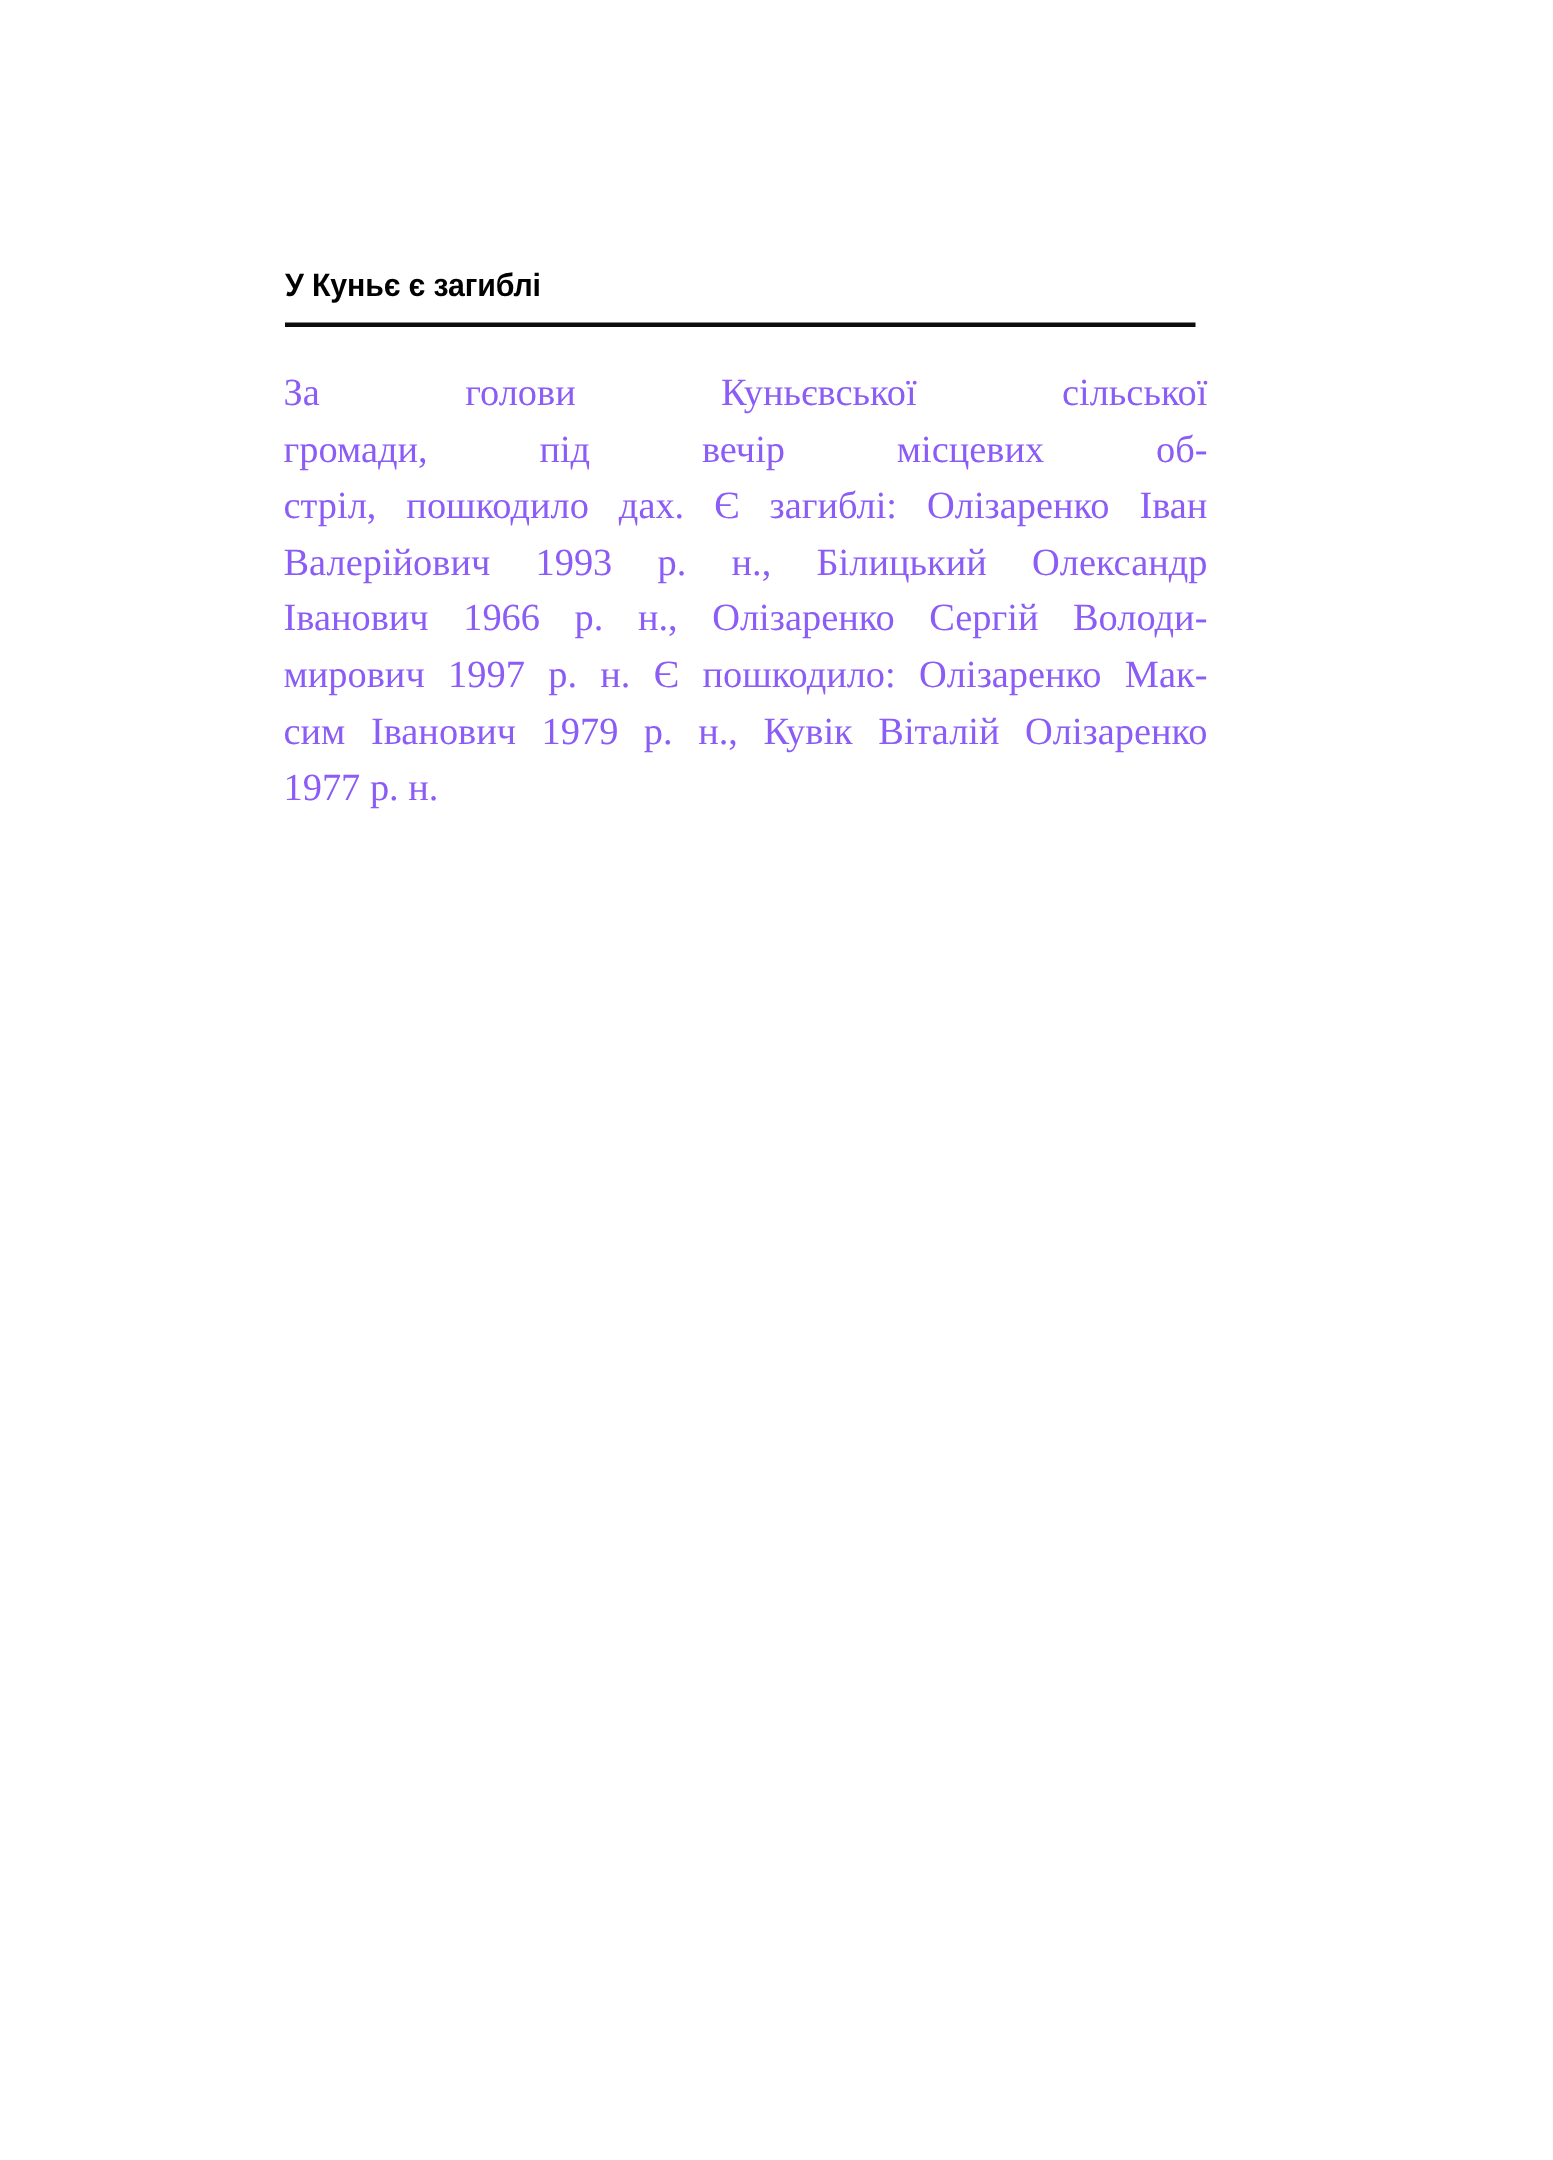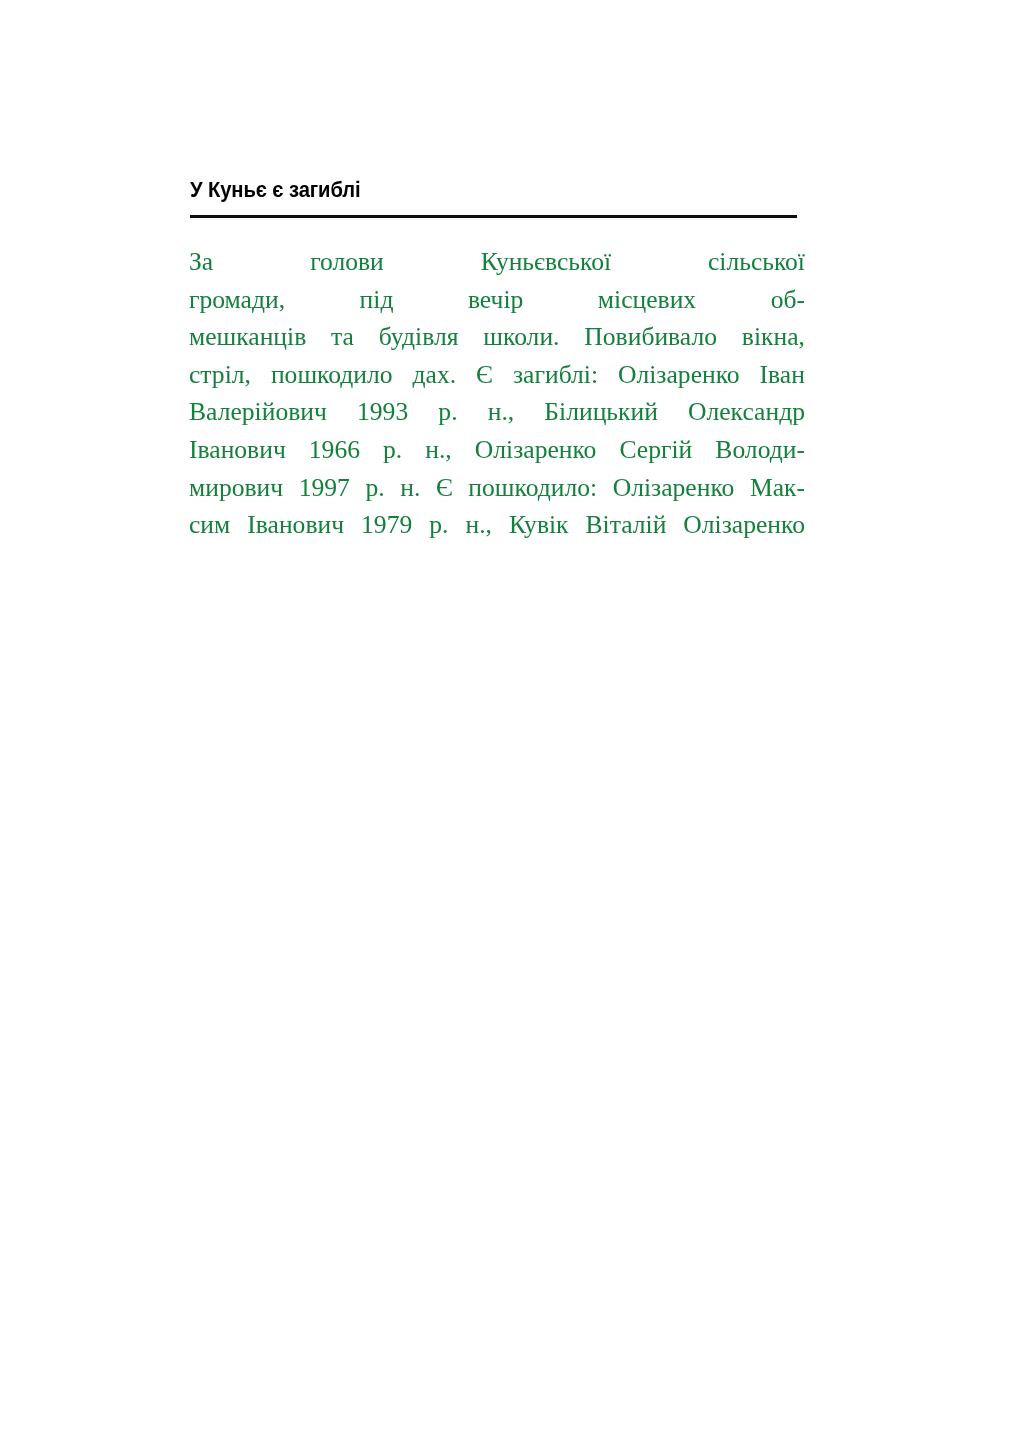--- a/index.html
+++ b/index.html
@@ -49,21 +49,21 @@
   }
 
   .article-body {
     margin: 0;
     padding: 0;
     margin-top: 25px;
     width: 616px;
     font-family: "Liberation Serif", "DejaVu Serif", serif;
     font-size: 25.6px;
     line-height: 37.6px;
-    color: #15803d;
+    color: #8b5cf6;
     text-align: justify;
     text-justify: inter-word;
     hyphens: manual;
     -webkit-hyphens: manual;
     word-spacing: 0px;
   }
 
   .article-body .ln {
     display: block;
     white-space: nowrap;
@@ -102,28 +102,20 @@
           <span>сільської</span>
         </div>
         <div class="ln j">
           <span>громади,</span>
           <span>під</span>
           <span>вечір</span>
           <span>місцевих</span>
           <span>об-</span>
         </div>
         <div class="ln j">
-          <span>мешканців</span>
-          <span>та</span>
-          <span>будівля</span>
-          <span>школи.</span>
-          <span>Повибивало</span>
-          <span>вікна,</span>
-        </div>
-        <div class="ln j">
           <span>стріл,</span>
           <span>пошкодило</span>
           <span>дах.</span>
           <span>Є</span>
           <span>загиблі:</span>
           <span>Олізаренко</span>
           <span>Іван</span>
         </div>
         <div class="ln j">
           <span>Валерійович</span>
@@ -155,17 +147,18 @@
         <div class="ln j">
           <span>сим</span>
           <span>Іванович</span>
           <span>1979</span>
           <span>р.</span>
           <span>н.,</span>
           <span>Кувік</span>
           <span>Віталій</span>
           <span>Олізаренко</span>
         </div>
+        <div class="ln last">1977 р. н.</div>
       </div>
 
   </article>
 
 </div>
 
 </body></html>

